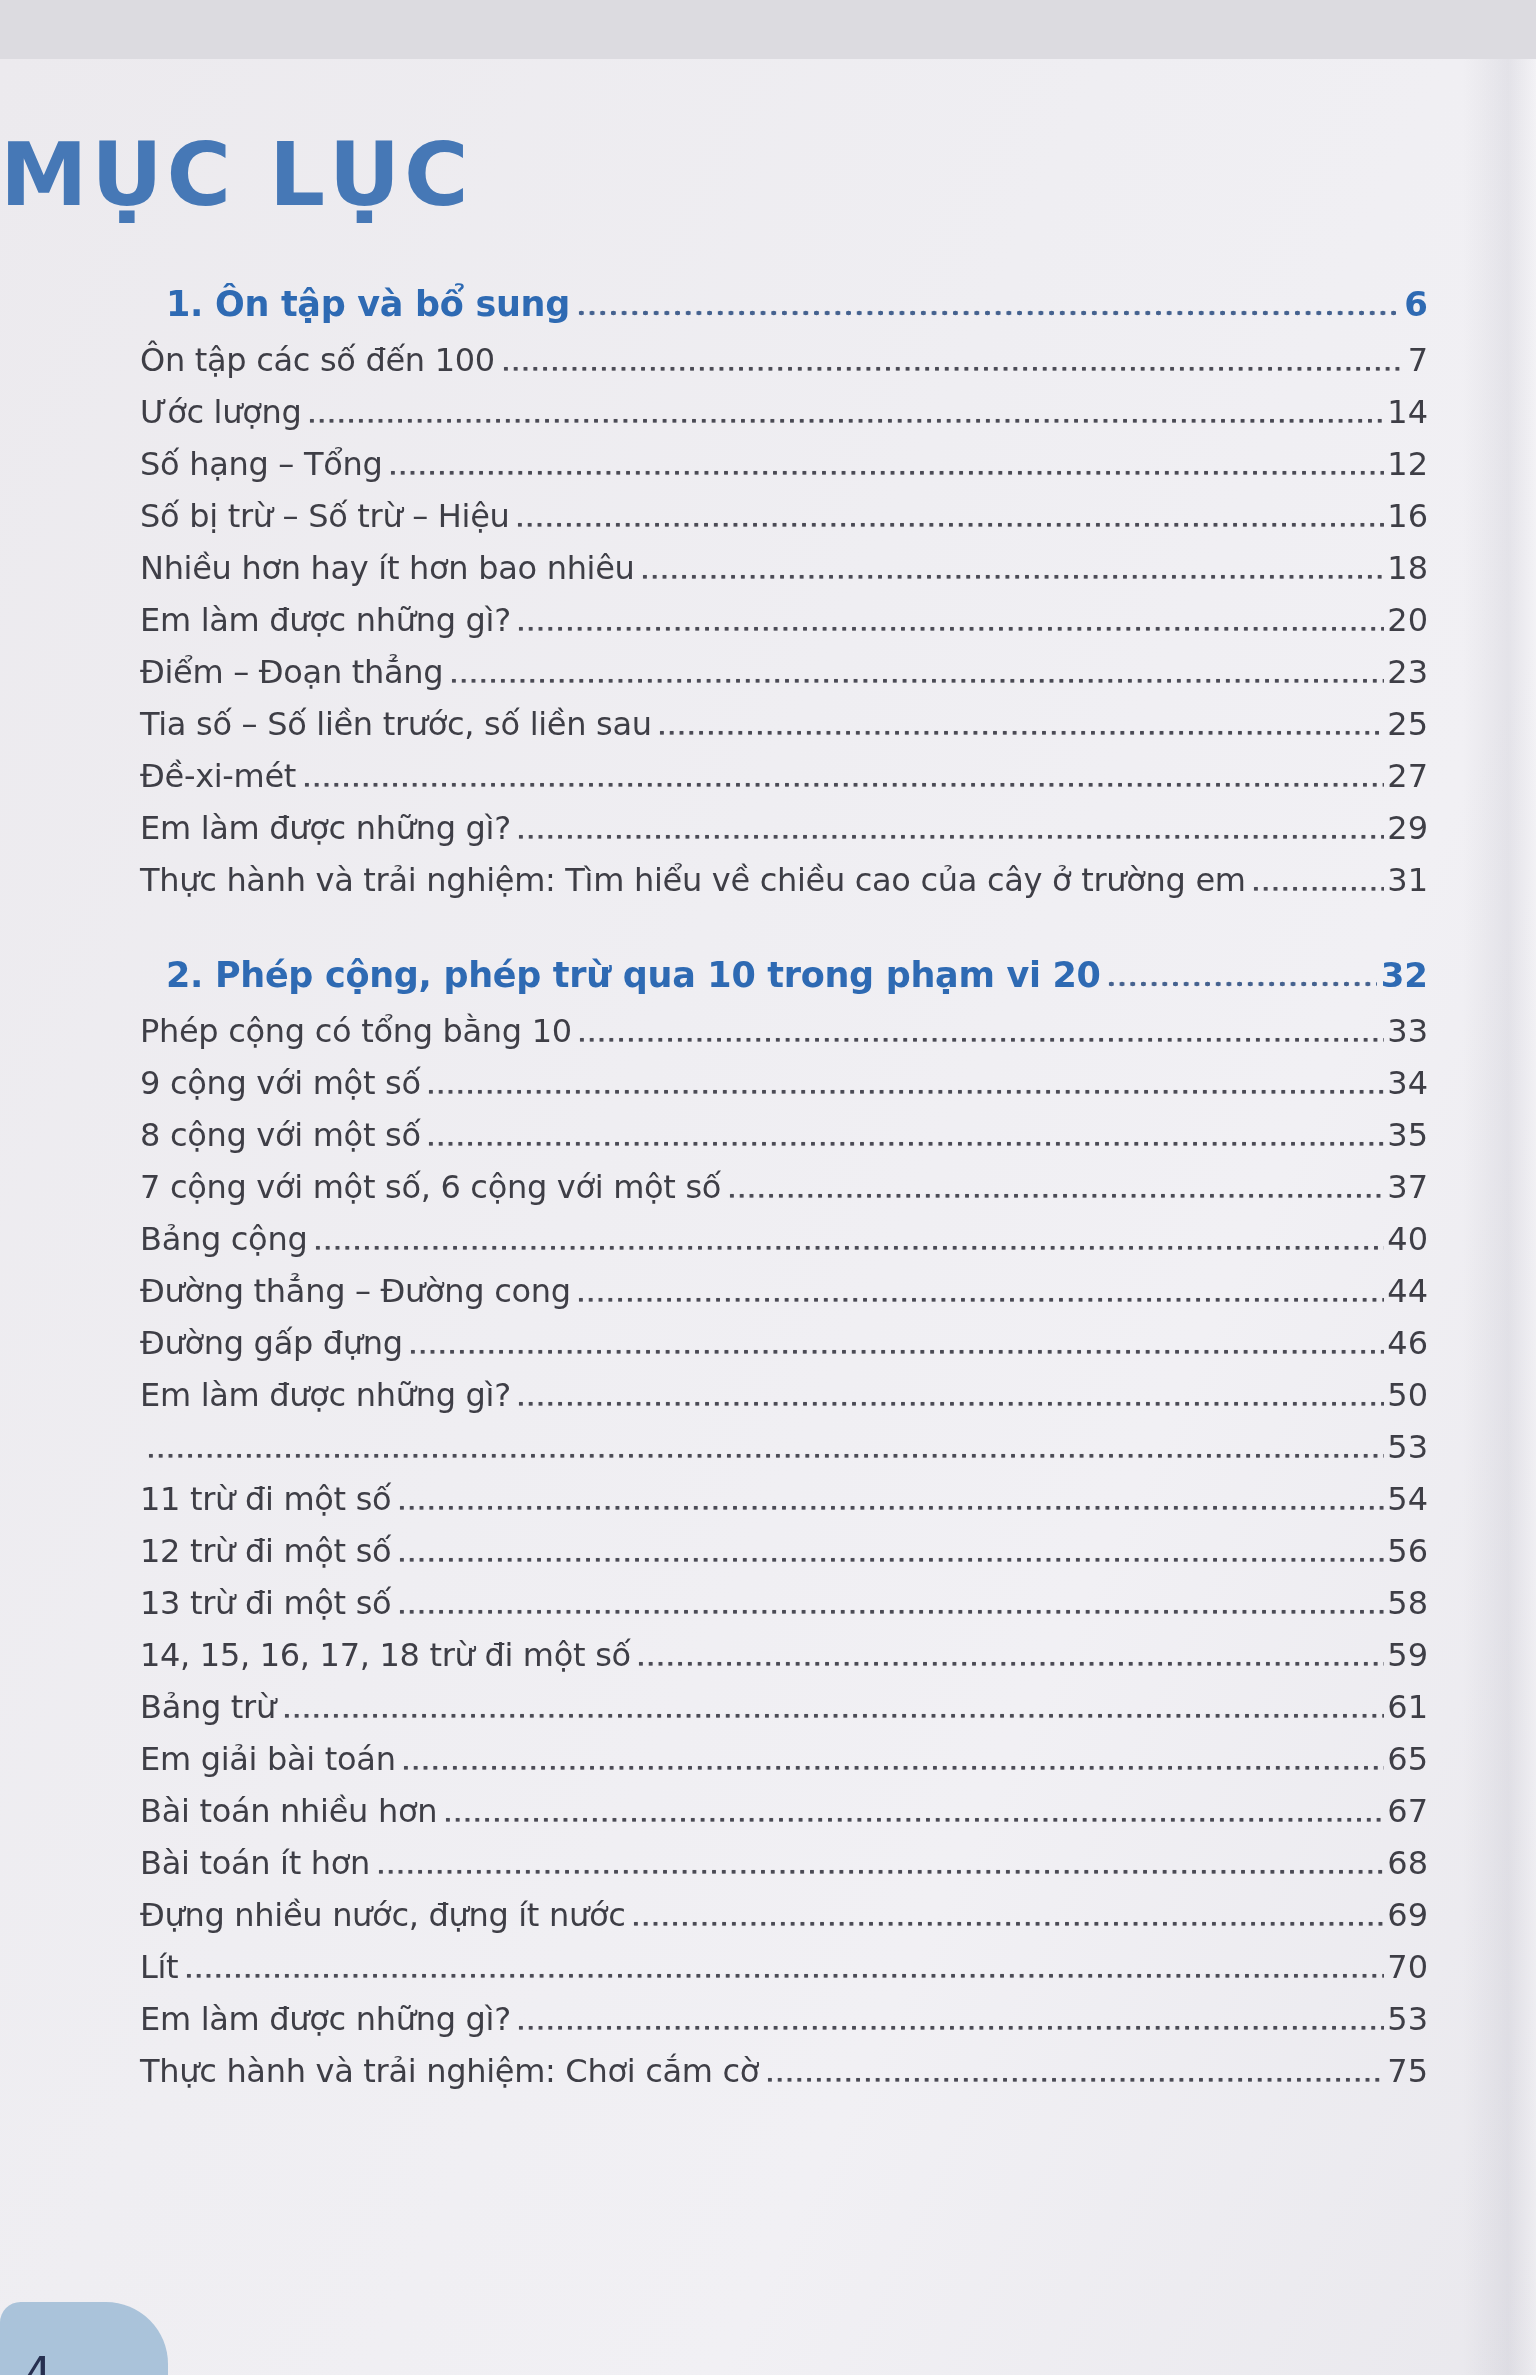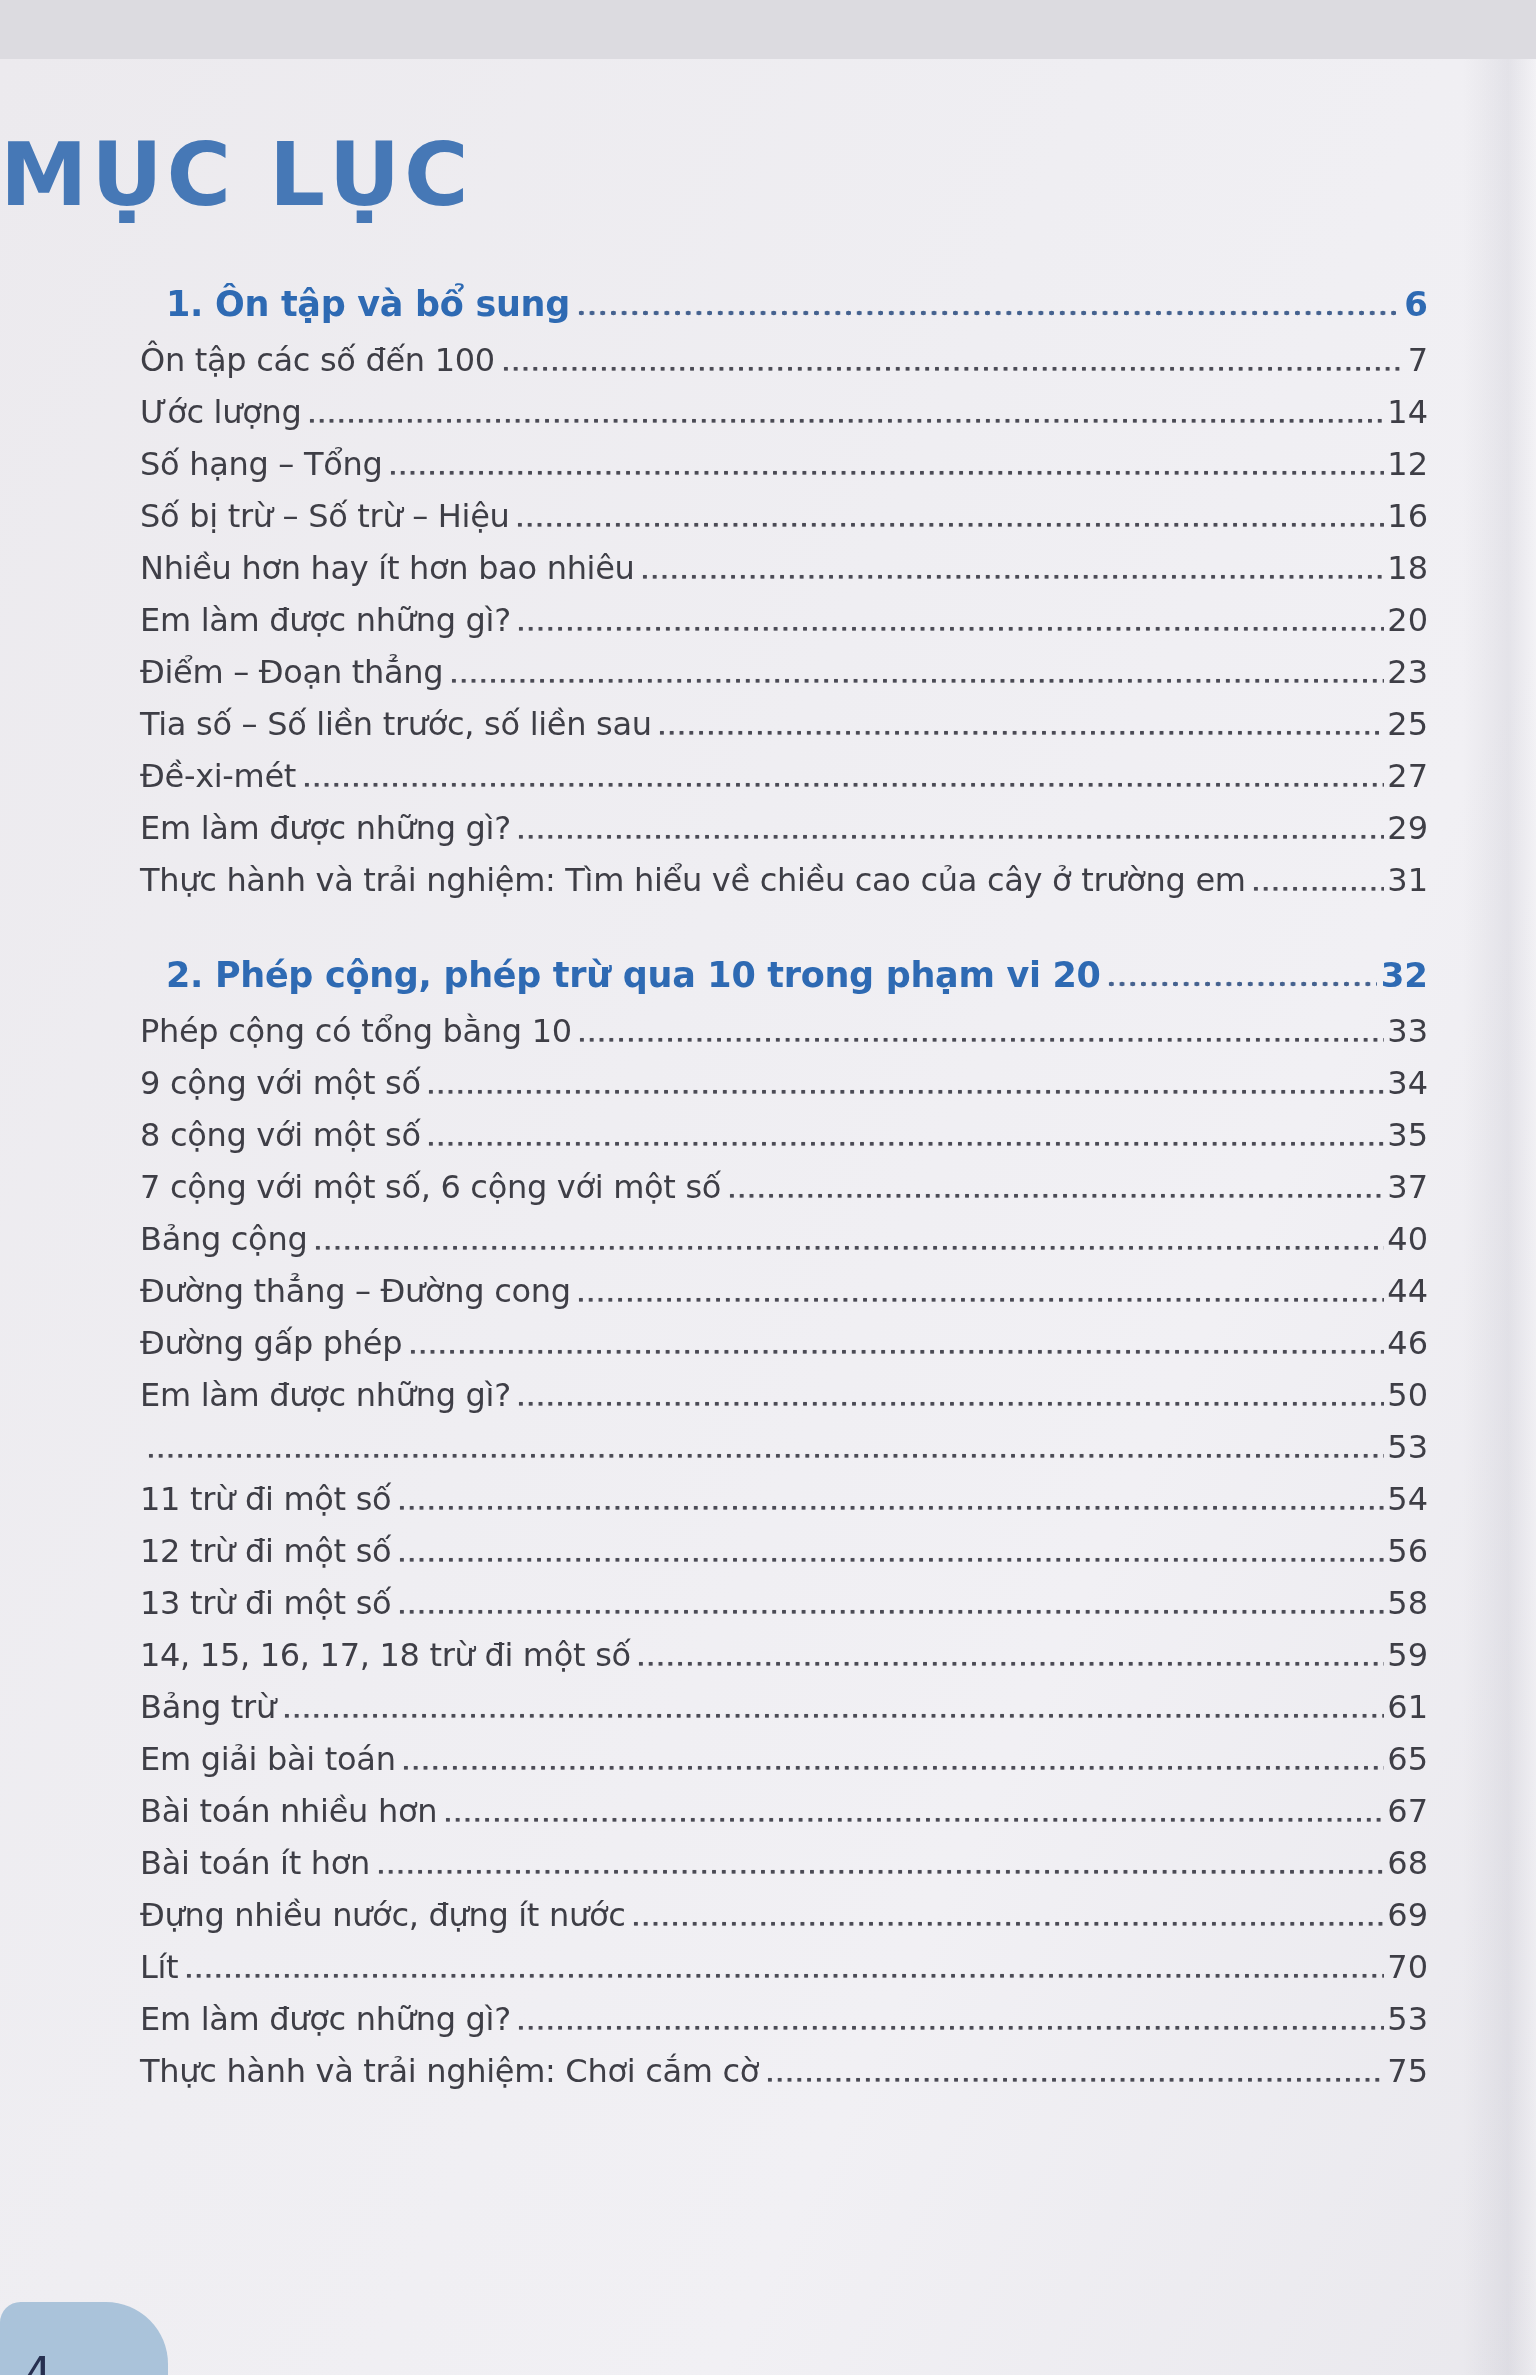--- a/index.html
+++ b/index.html
@@ -190,21 +190,21 @@
     <span class="toc-label">Bảng cộng</span>
     <span class="toc-dots"></span>
     <span class="toc-page">40</span>
   </div>
       <div class="toc-row item-row">
     <span class="toc-label">Đường thẳng – Đường cong</span>
     <span class="toc-dots"></span>
     <span class="toc-page">44</span>
   </div>
       <div class="toc-row item-row">
-    <span class="toc-label">Đường gấp phép</span>
+    <span class="toc-label">Đường gấp đựng</span>
     <span class="toc-dots"></span>
     <span class="toc-page">46</span>
   </div>
       <div class="toc-row item-row">
     <span class="toc-label">Em làm được những gì?</span>
     <span class="toc-dots"></span>
     <span class="toc-page">50</span>
   </div>
       <div class="toc-row item-row">
     <span class="toc-dots"></span>

